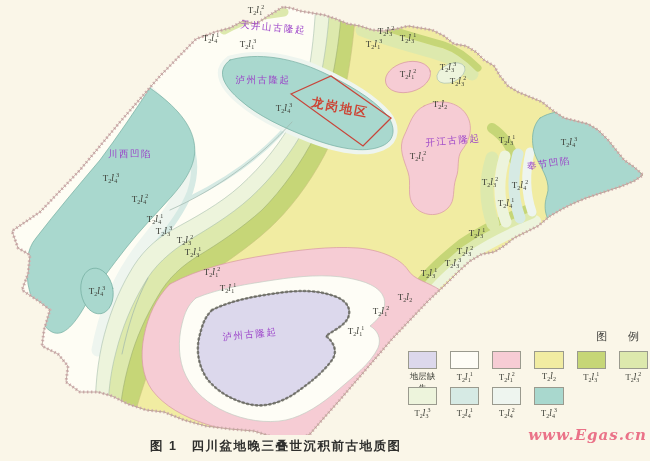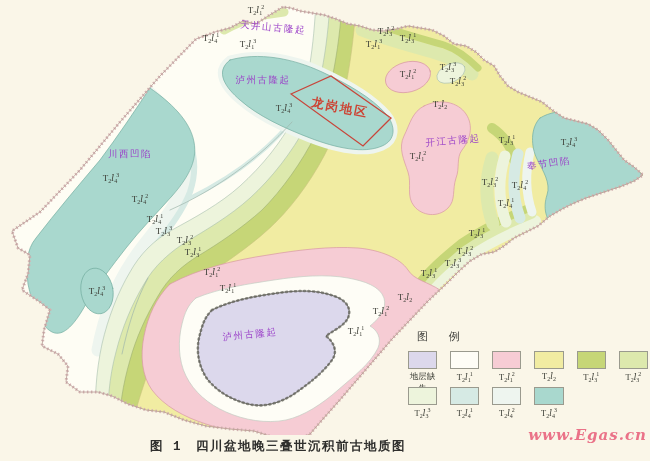--- a/index.html
+++ b/index.html
@@ -8,29 +8,29 @@
   #basin-svg{position:absolute;left:0;top:0;}
   #map-labels{position:absolute;left:0;top:0;width:650px;height:435px;pointer-events:none;}
   #map-labels span{position:absolute;transform:translate(-50%,-50%);white-space:nowrap;}
   .strat{font-family:"Liberation Serif",serif;font-size:9px;color:var(--c-strat_label,#3c3e36);}
   .strat sub{font-size:6px;vertical-align:-2px;}
   .strat sup{font-size:6px;vertical-align:4px;margin-left:-1px;}
   .strat i{font-family:"DejaVu Serif",serif;}
   .struct{font-family:"DejaVu Serif",serif;font-size:9.5px;letter-spacing:1.5px;color:var(--c-structure_label,#9a3fc8);}
   .area{font-family:"DejaVu Serif",serif;font-weight:bold;font-size:12.5px;letter-spacing:2px;color:var(--c-area_label,#cc4434);}
   #legend{position:absolute;left:408px;top:329px;width:240px;}
-  #legend-title{text-align:left;font-family:"Liberation Serif",serif;font-size:11px;letter-spacing:9px;color:#3f3f3b;margin-bottom:7px;padding-left:9px;}
+  #legend-title{text-align:right;font-family:"Liberation Serif",serif;font-size:11px;letter-spacing:9px;color:#3f3f3b;margin-bottom:7px;padding-left:9px;}
   #legend-grid{display:grid;grid-template-columns:repeat(6,1fr);column-gap:13px;row-gap:4px;}
   .li{text-align:center;}
   .sw{height:16px;border:1px solid #9a9a8e;}
   .ll{font-family:"Liberation Serif",serif;font-size:8.5px;color:#3c3e36;margin-top:2px;height:12px;}
   .ll sub{font-size:6px;vertical-align:-2px;}
   .ll sup{font-size:6px;vertical-align:4px;margin-left:-1px;}
   .ll i{font-family:"DejaVu Serif",serif;}
-  #caption{position:absolute;left:150px;top:438px;font-size:12.5px;font-weight:bold;letter-spacing:1.5px;color:var(--c-caption,#2f2f2d);font-family:Liberation Mono, monospace;}
+  #caption{position:absolute;left:150px;top:438px;font-size:12.5px;font-weight:bold;letter-spacing:1.5px;color:var(--c-caption,#2f2f2d);}
   #watermark{position:absolute;right:3px;top:426px;font-family:"DejaVu Serif",serif;font-style:italic;font-weight:bold;font-size:15px;letter-spacing:1px;color:var(--c-watermark,#ea7288);}
 </style>
 </head>
 <body>
 
 <div id="stage" style="--c-page_bg: #faf6e8; --c-basin_fill: #fefdf4; --c-border: #c49a9c; --c-contour: #9fb6ac; --c-missing: #dcd8ec; --c-t2l1_1: #fefdf6; --c-t2l1_2: #f6ccd4; --c-t2l2: #f1eca2; --c-t2l3_1: #c6d677; --c-t2l3_2: #dde9ad; --c-t2l3_3: #edf4dc; --c-t2l4_1: #d6eae4; --c-t2l4_2: #eef5ef; --c-t2l4_3: #a9d8ce; --c-structure_label: #9a3fc8; --c-area_label: #cc4434; --c-strat_label: #3c3e36; --c-caption: #2f2f2d; --c-watermark: #ea7288; --c-longgang_box: #c8453a; --c-tick_border: #63635a;">
 
   <svg id="basin-svg" width="650" height="435" viewBox="0 0 650 435">
     <defs>
       <path id="basinPath" d="M 283,7 L 268,16 L 256,24 L 243,21 L 230,28 L 215,32 L 196,39 L 160,76 L 120,122 L 80,170 L 40,212 L 12,231 L 18,248 L 30,255 L 28,274 L 22,290 L 40,302 L 50,310 L 44,330 L 42,346 L 58,354 L 68,366 L 66,382 L 80,392 L 98,392 L 112,396 L 128,404 L 146,410 L 164,412 L 184,420 L 206,426 L 230,429 L 254,431 L 276,438 L 296,441 L 310,434 L 322,420 L 338,402 L 356,381 L 374,360 L 392,339 L 410,320 L 428,301 L 446,284 L 458,272 L 470,261 L 482,254 L 494,252 L 504,246 L 514,238 L 526,232 L 538,226 L 550,216 L 562,209 L 574,203 L 586,198 L 598,194 L 610,190 L 622,186 L 634,181 L 643,175 L 634,167 L 624,160 L 616,150 L 608,140 L 598,130 L 588,124 L 576,121 L 564,118 L 552,110 L 542,102 L 530,97 L 518,92 L 508,86 L 500,76 L 494,66 L 484,60 L 476,52 L 466,46 L 454,44 L 444,36 L 432,30 L 420,28 L 408,26 L 396,29 L 384,31 L 372,30 L 360,26 L 348,24 L 336,19 L 324,15 L 312,13 L 300,11 L 291,8 Z"></path>

